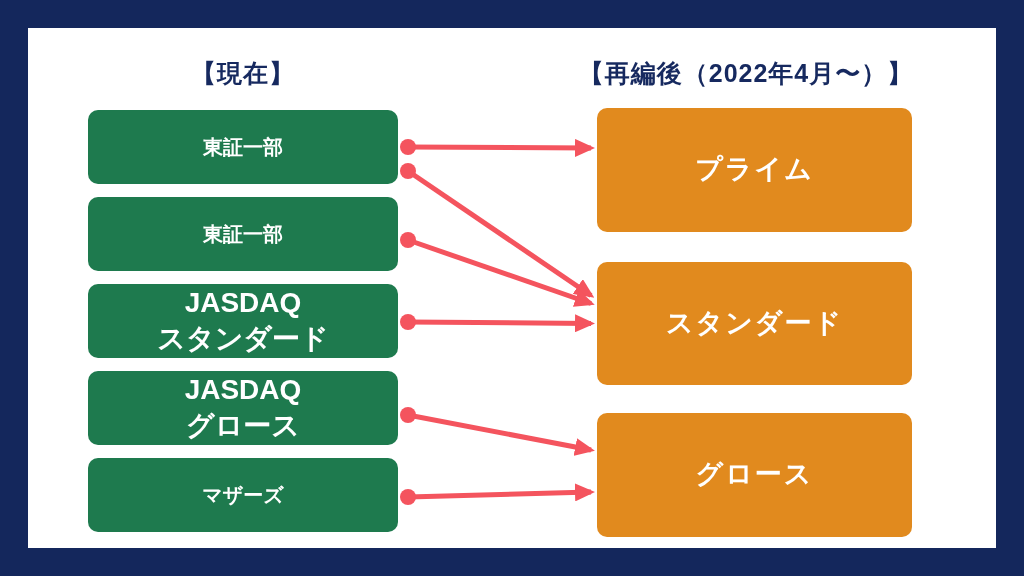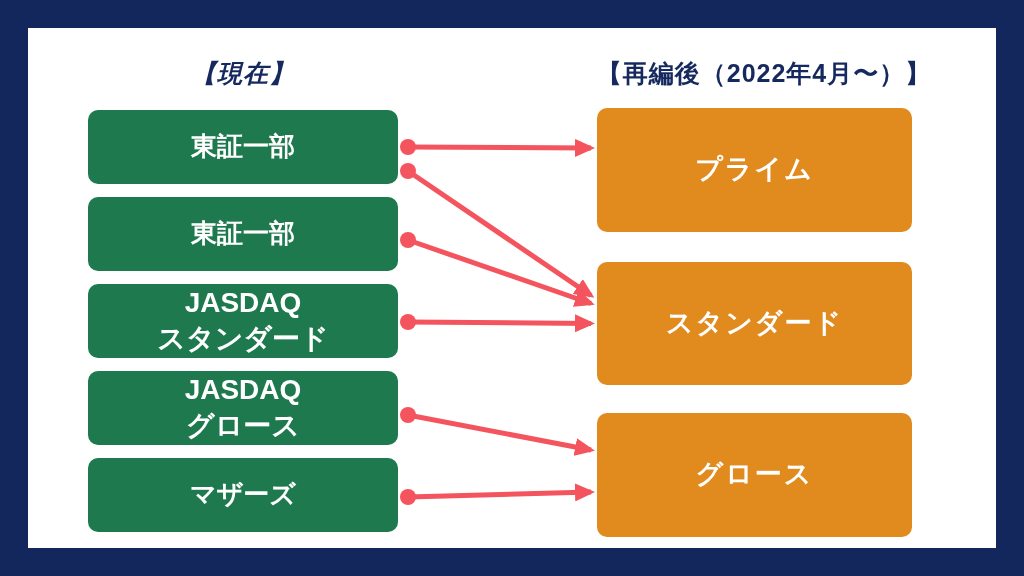--- a/index.html
+++ b/index.html
@@ -25,38 +25,38 @@
     background:#FFFFFF;
   }
   .col-header{
     position:absolute;
     text-align:center;
     font-size:25px;
     font-weight:bold;
     color:var(--heading-text);
     letter-spacing:1px;
   }
-  #header-current{left:88px;width:310px;top:57px;font-style:italic;}
-  #header-after{left:566px;width:396px;top:57px;}
+  #header-current{left:88px;width:310px;top:57px;}
+  #header-after{left:548px;width:396px;top:57px;}
   .box{
     position:absolute;
     display:flex;
     align-items:center;
     justify-content:center;
     text-align:center;
     border-radius:10px;
     color:var(--box-text);
     font-weight:bold;
     white-space:pre-line;
     line-height:1.3;
   }
   .box.current{
     left:88px;width:310px;height:74px;
     background:var(--current-box);
-    font-size:26px;
+    font-size:20px;
   }
   .box.current.twoline{font-size:28px;}
   .box.new{
     left:597px;width:315px;
     background:var(--new-box);
     font-size:27px;
     letter-spacing:2px;
   }
   #box-tse-first{top:110px;}
   #box-tse-second{top:197px;}

